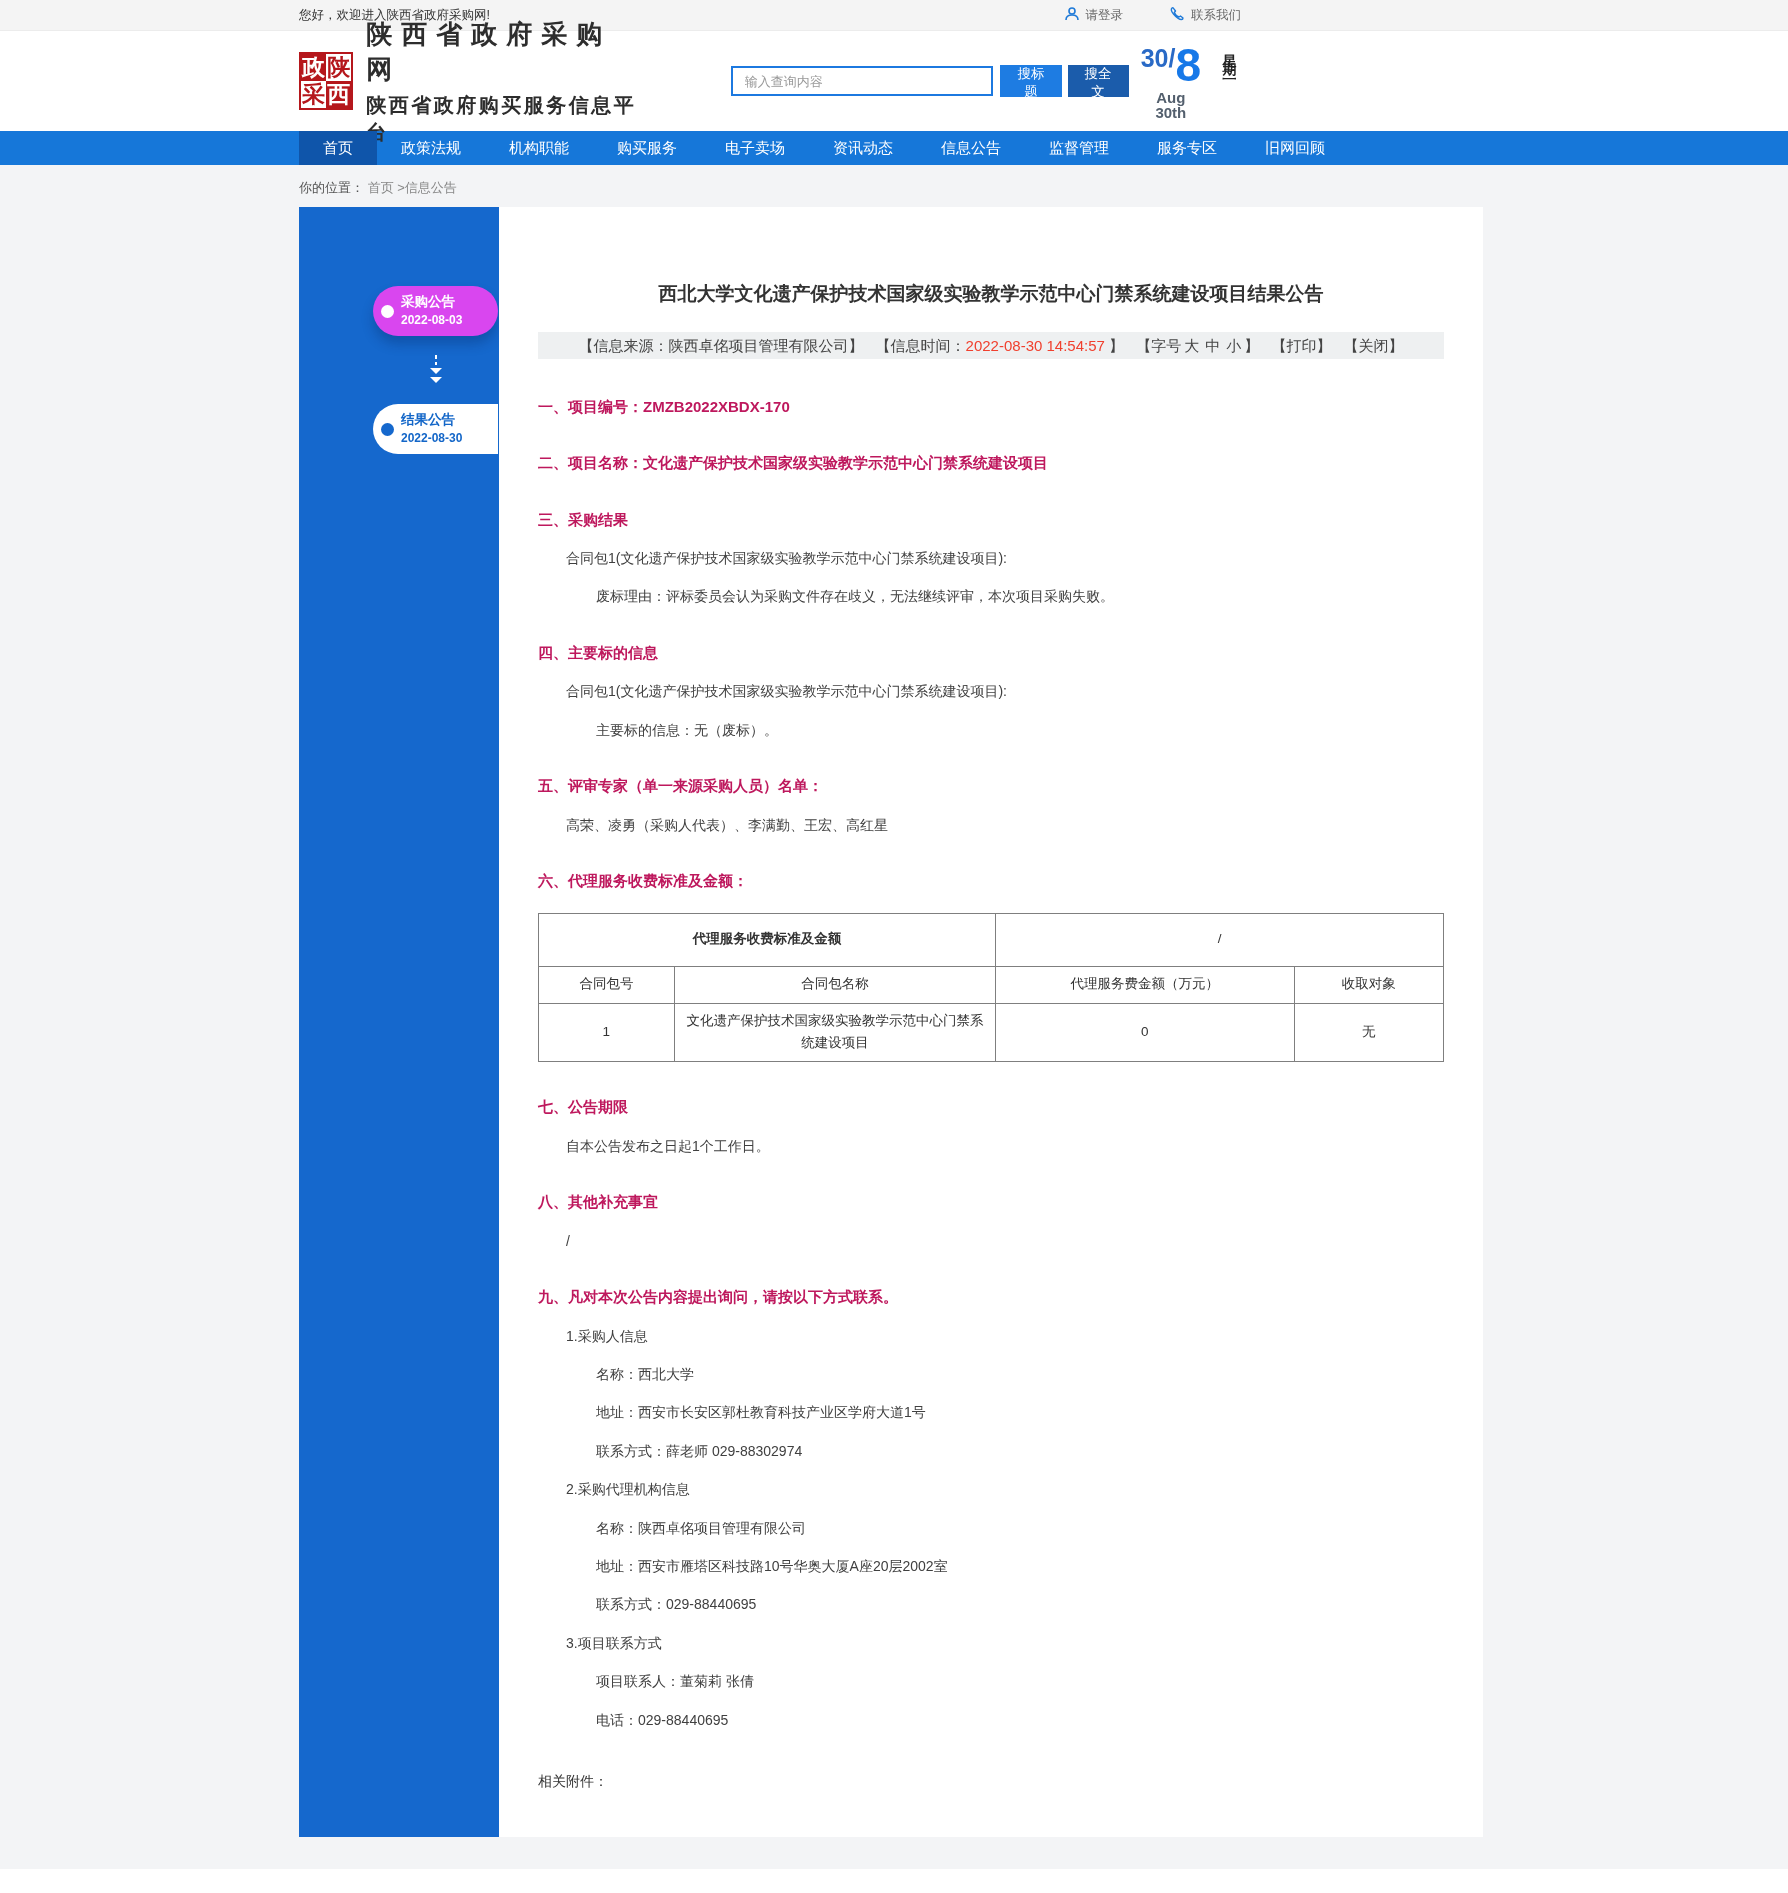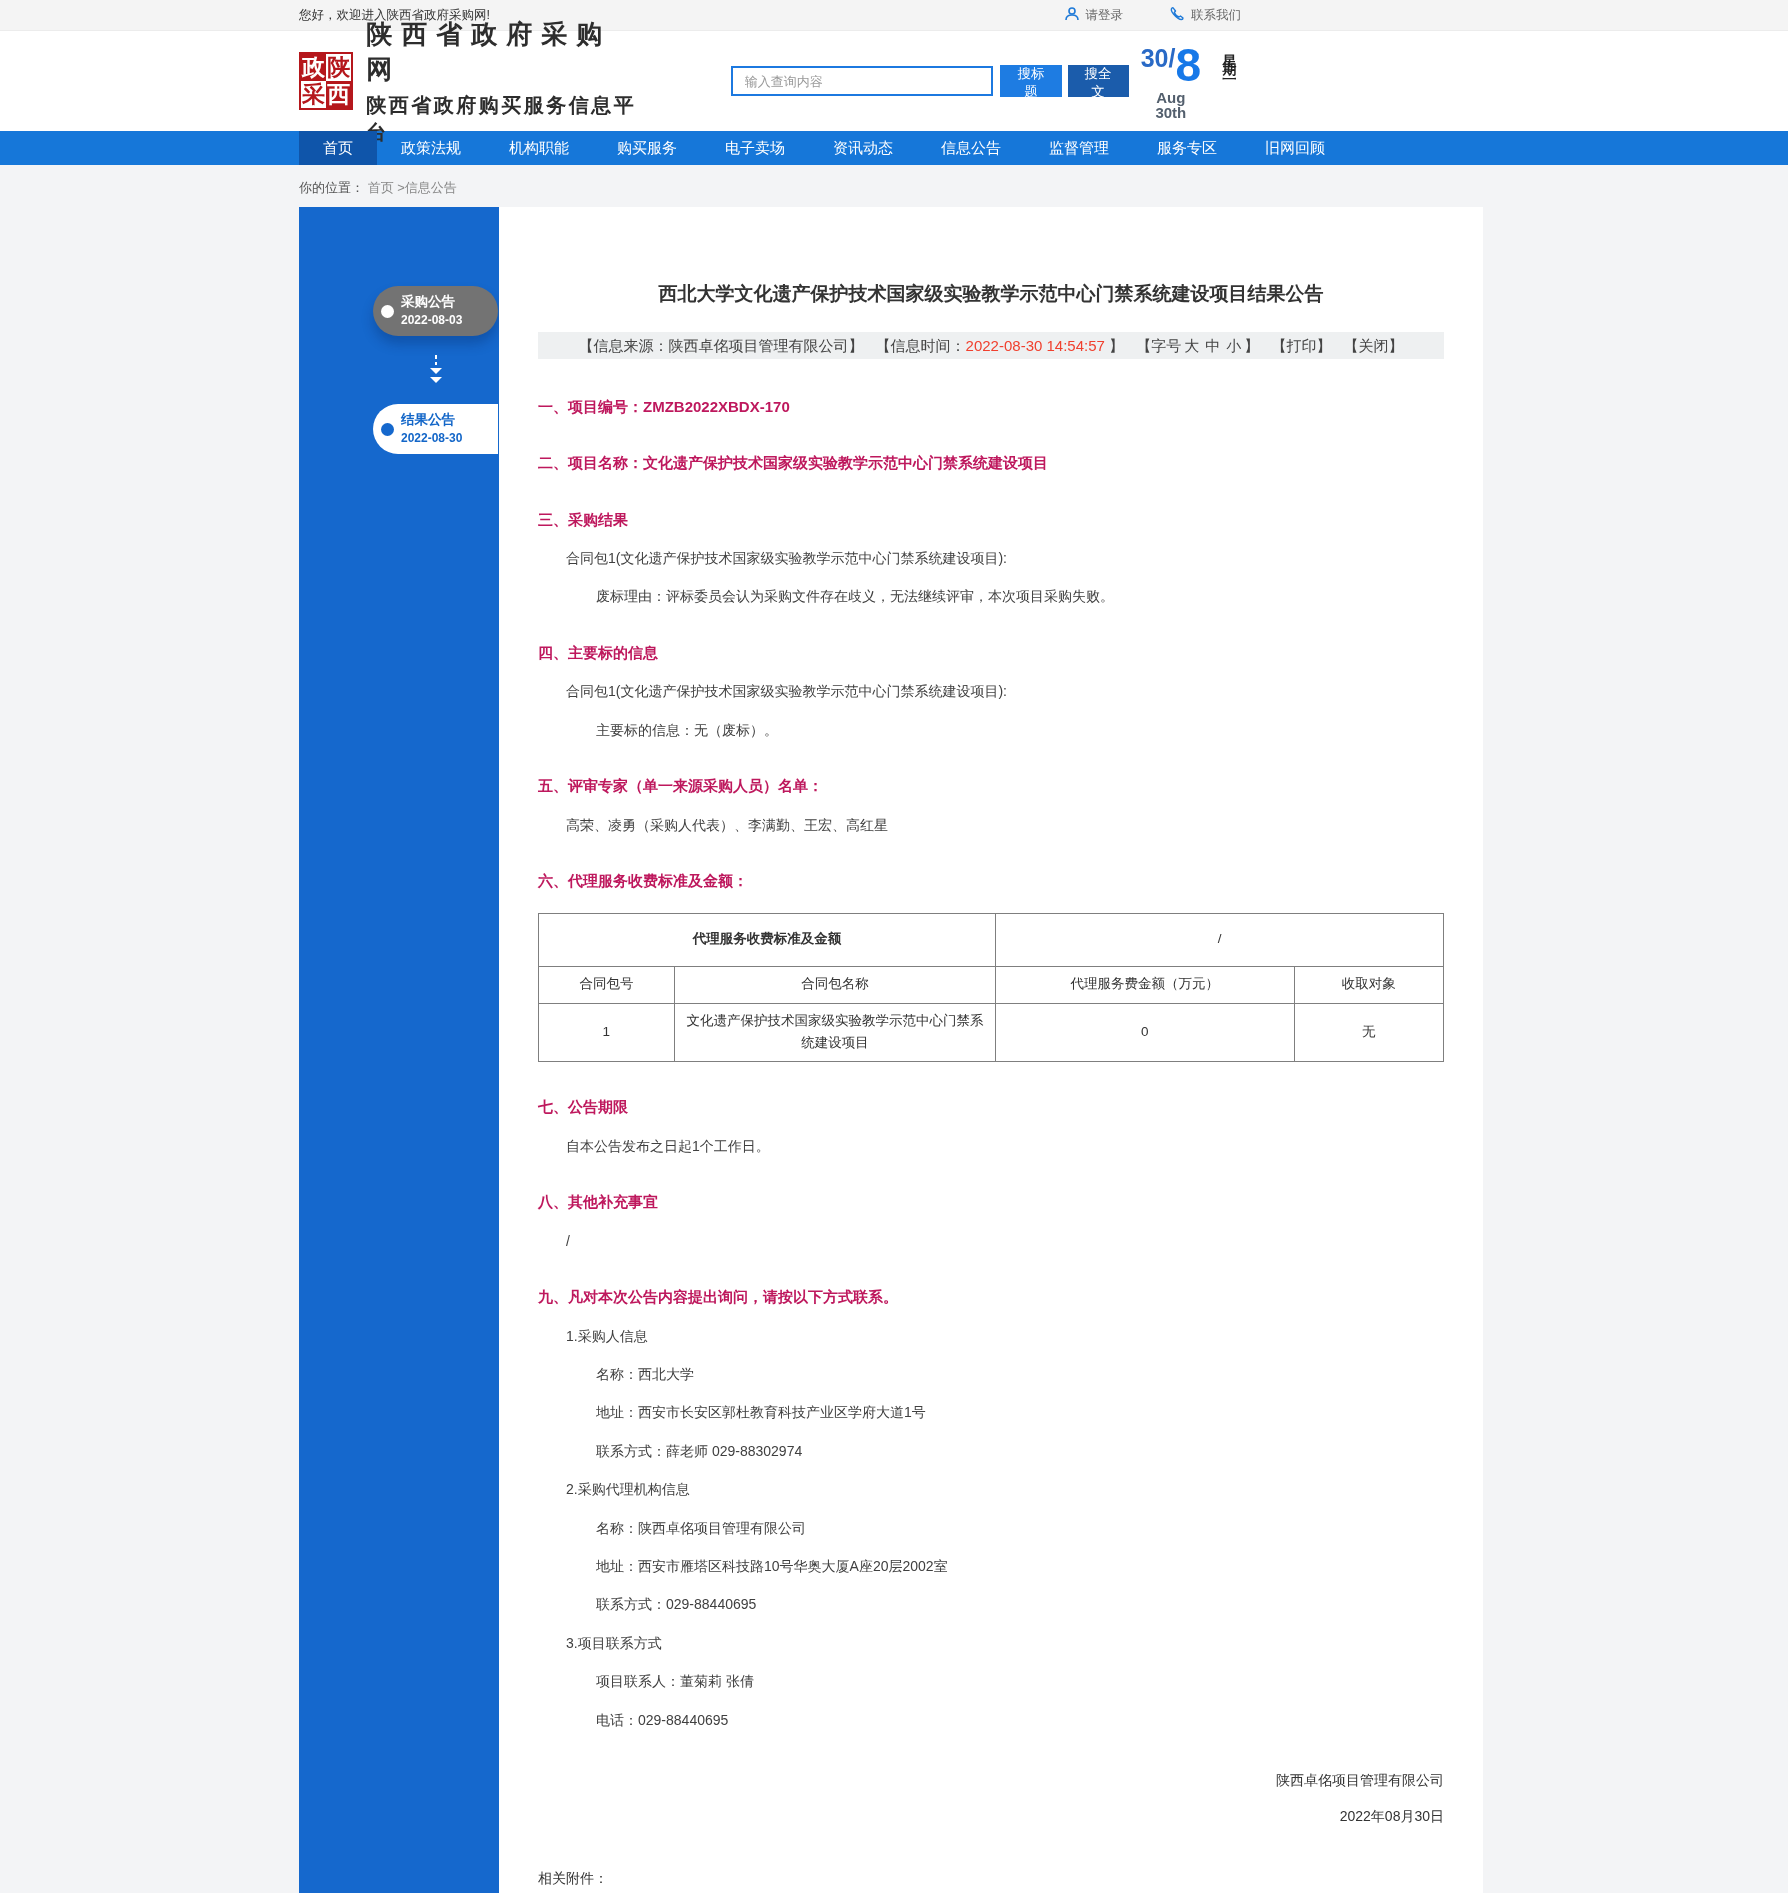--- a/index.html
+++ b/index.html
@@ -49,21 +49,21 @@
 
   .content{width:1190px;margin:0 auto;display:flex;align-items:stretch;min-height:1534px;}
 
   
   .sidebar{width:200px;min-width:200px;background:#1568cd;padding-top:79px;box-sizing:border-box;}
   .step-pill{margin-left:74px;width:125px;height:50px;border-radius:26px;display:flex;align-items:center;box-sizing:border-box;padding-left:8px;cursor:pointer;}
   .step-pill .dot{width:13px;height:13px;border-radius:50%;flex:none;margin-right:7px;}
   .step-pill .st-txt{line-height:1.25;}
   .st-title{font-size:13.5px;font-weight:bold;}
   .st-date{font-size:12px;font-weight:bold;margin-top:2px;}
-  .step-pill.inactive{background:#737373;box-shadow:0 8px 12px rgba(0,25,70,.25);color:#fff;}
+  .step-pill.inactive{background:#d946ef;box-shadow:0 8px 12px rgba(0,25,70,.25);color:#fff;}
   .step-pill.inactive .dot{background:#fff;}
   .step-pill.active{background:#fff;border-radius:26px 0 0 26px;color:#1366c8;}
   .step-pill.active .dot{background:#1568cd;}
   .step-arrow{height:68px;margin-left:74px;width:125px;display:flex;align-items:center;justify-content:center;}
 
   
   .panel{width:984px;background:#fff;box-sizing:border-box;padding:74px 39px 46px;}
   .art-title{font-size:19px;font-weight:bold;color:#333;text-align:center;margin:0 0 24px;line-height:1.4;}
   .meta{background:#eef0f1;height:27px;line-height:27px;text-align:center;font-size:15px;color:#444;margin-bottom:37px;white-space:nowrap;}
   .meta .red{color:#f0402e;}
@@ -249,22 +249,18 @@
           <div class="sec-para indent2">联系方式：薛老师 029-88302974</div>
           <div class="sec-para indent1">2.采购代理机构信息</div>
           <div class="sec-para indent2">名称：陕西卓佲项目管理有限公司</div>
           <div class="sec-para indent2">地址：西安市雁塔区科技路10号华奥大厦A座20层2002室</div>
           <div class="sec-para indent2">联系方式：029-88440695</div>
           <div class="sec-para indent1">3.项目联系方式</div>
           <div class="sec-para indent2">项目联系人：董菊莉 张倩</div>
           <div class="sec-para indent2">电话：029-88440695</div>
         </div>
 
-      <div class="signature">
-        <div>陕西卓佲项目管理有限公司</div>
-        <div>2022年08月30日</div>
-      </div>
 
       <div class="attach-label">相关附件：</div>
 
     </main>
   </div>
 </div>
 
 </body></html>

